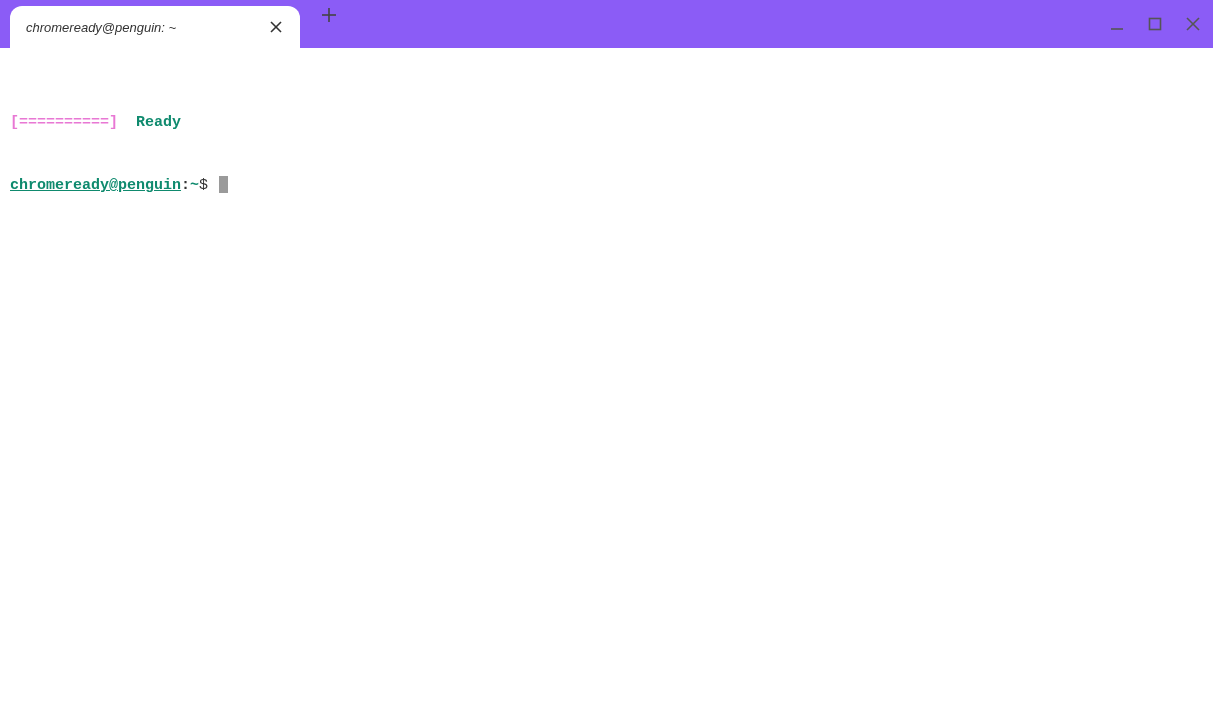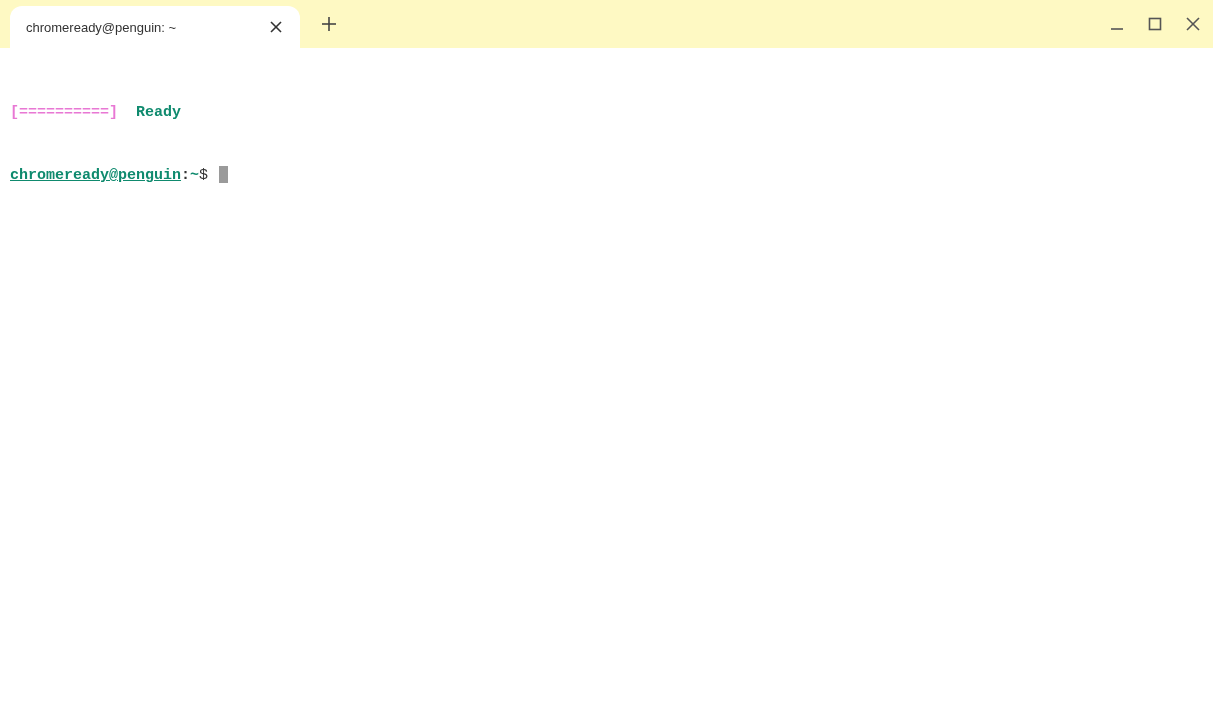--- a/index.html
+++ b/index.html
@@ -9,24 +9,25 @@
     }
     body {
       font-family: sans-serif;
       background: #ffffff;
       width: 1213px;
       height: 721px;
       overflow: hidden;
     }
     .titlebar {
       height: 48px;
-      background: #fef9c3;
+      background: #8b5cf6;
       display: flex;
-      align-items: center;
+      align-items: flex-start;
       position: relative;
+      font-style: italic;
     }
     .tab {
       background: #ffffff;
       height: 42px;
       margin-top: 6px;
       margin-left: 10px;
       border-radius: 12px 12px 0 0;
       display: flex;
       align-items: center;
       padding: 0 14px 0 16px;
@@ -73,21 +74,21 @@
     .win-btn {
       width: 20px;
       height: 20px;
       display: flex;
       align-items: center;
       justify-content: center;
       cursor: pointer;
       color: #444;
     }
     .terminal {
-      padding: 12px 10px;
+      padding: 22px 10px;
       font-family: "Consolas", "Courier New", monospace;
       font-size: 15px;
       line-height: 1.4;
       font-weight: bold;
       white-space: pre;
     }
     .line1-brackets {
       color: #e878d4;
     }
     .line1-ready {

